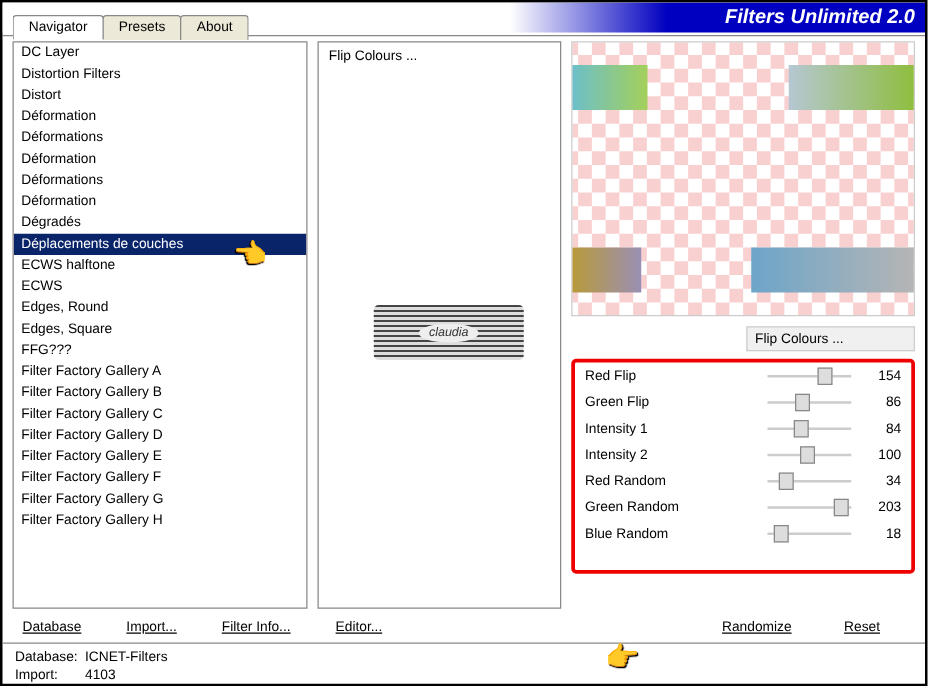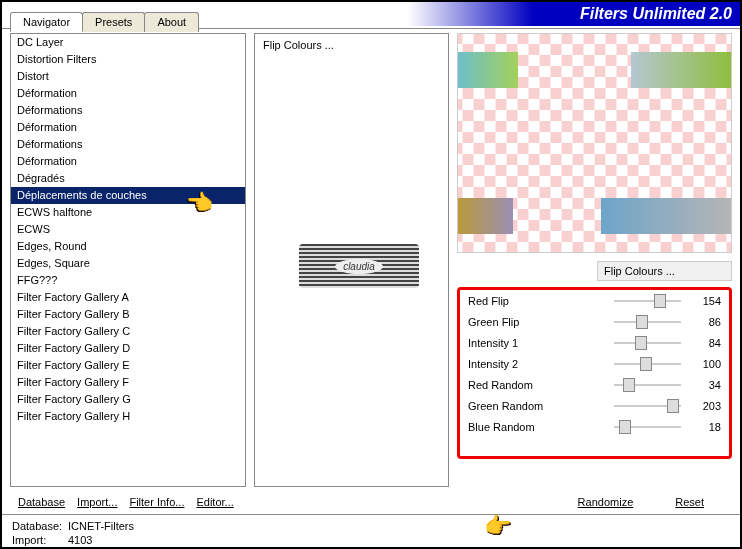--- a/index.html
+++ b/index.html
@@ -24,21 +24,21 @@
 .pb4 { bottom: 18px; right: 0; width: 130px; background: linear-gradient(to right, #6da5c9, #b5b5b5); }
 .stamp { position: absolute; left: 50%; top: 210px; transform: translateX(-60%); width: 120px; height: 44px; background: repeating-linear-gradient(#444, #444 2px, #ddd 2px, #ddd 4px); border-radius: 4px; display: flex; align-items: center; justify-content: center; z-index: 10; margin-top: 32px; }
 .stamp span { background: #eee; border-radius: 50%; padding: 2px 8px; font-style: italic; font-size: 10px; color: #333; }
 .effect-label { background: #f0f0f0; border: 1px solid #ccc; padding: 3px 6px; margin: 6px 0 2px 140px; font-size: 11px; }
 .params { border: 3px solid #e00; border-radius: 4px; margin-top: 4px; height: 172px; overflow: hidden; }
 .param-row { display: flex; align-items: center; padding: 2px 8px; height: 21px; }
 .param-label { flex: 0 0 140px; font-size: 11px; }
 .param-slider { flex: 1; height: 2px; background: #ccc; position: relative; margin: 0 6px; }
 .param-slider::after { content: ""; position: absolute; width: 10px; height: 12px; background: #ddd; border: 1px solid #888; top: -6px; left: var(--p, 50%); }
 .param-val { width: 34px; text-align: right; font-size: 11px; }
-.btn-row { display: flex; gap: 0; padding: 6px 10px; align-items: center; }
+.btn-row { display: flex; gap: 24px; padding: 6px 10px; align-items: center; }
 .linkbtn { font-size: 11px; text-decoration: underline; color: #000; cursor: pointer; padding: 0 6px; }
 .right-links { margin-left: auto; display: flex; gap: 30px; padding-right: 20px; }
 .footer { border-top: 1px solid #888; padding: 4px 10px; display: flex; align-items: center; }
 .footer-info { font-size: 11px; line-height: 14px; }
 .footer-info .lbl { display: inline-block; width: 56px; }
 .footer-btns { margin-left: auto; display: flex; gap: 6px; align-items: center; }
 .winbtn { padding: 3px 18px; border: 1px solid #888; background: #ece9d8; font-size: 11px; cursor: pointer; border-radius: 2px; }
 .winbtn.primary { border: 2px solid #3a6ea5; }
 .hand { position: absolute; font-size: 22px; z-index: 20; transform: scaleX(-1); filter: drop-shadow(1px 1px 0 #000); }
 .hand1 { top: 188px; left: 185px; }

